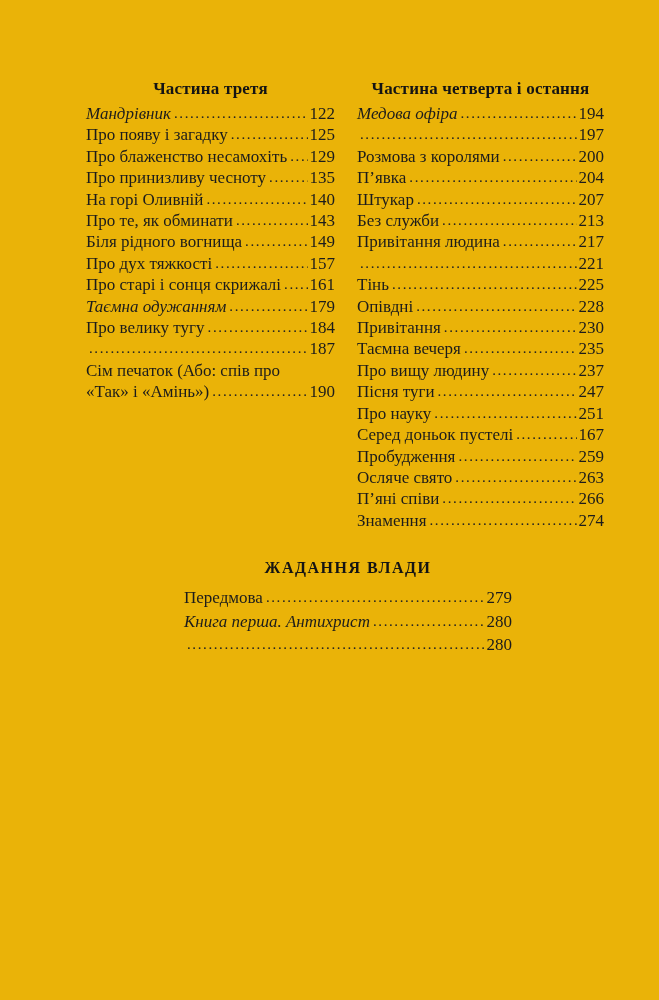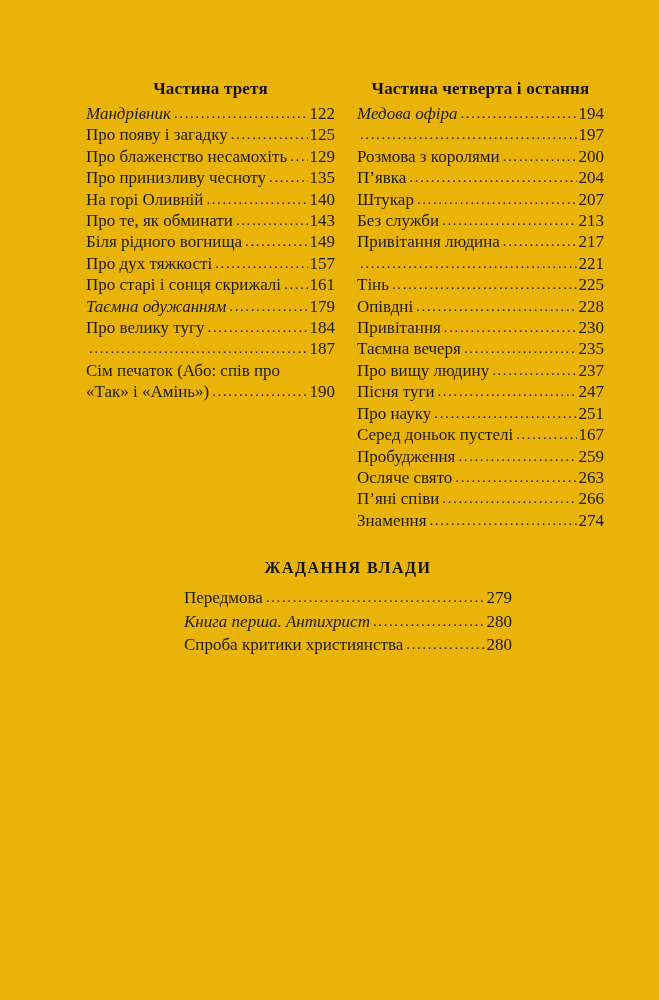--- a/index.html
+++ b/index.html
@@ -233,20 +233,19 @@
     <span class="t">Передмова</span>
     <span class="dots"></span>
     <span class="num">279</span>
   </div>
         <div class="row">
     <span class="t i">Книга перша. Антихрист</span>
     <span class="dots"></span>
     <span class="num">280</span>
   </div>
         <div class="row">
-    <span class="t">Спроба критики християнства</span>
     <span class="dots"></span>
     <span class="num">280</span>
   </div>
       </div>
   </section>
 
 </div>
 
 </body></html>

